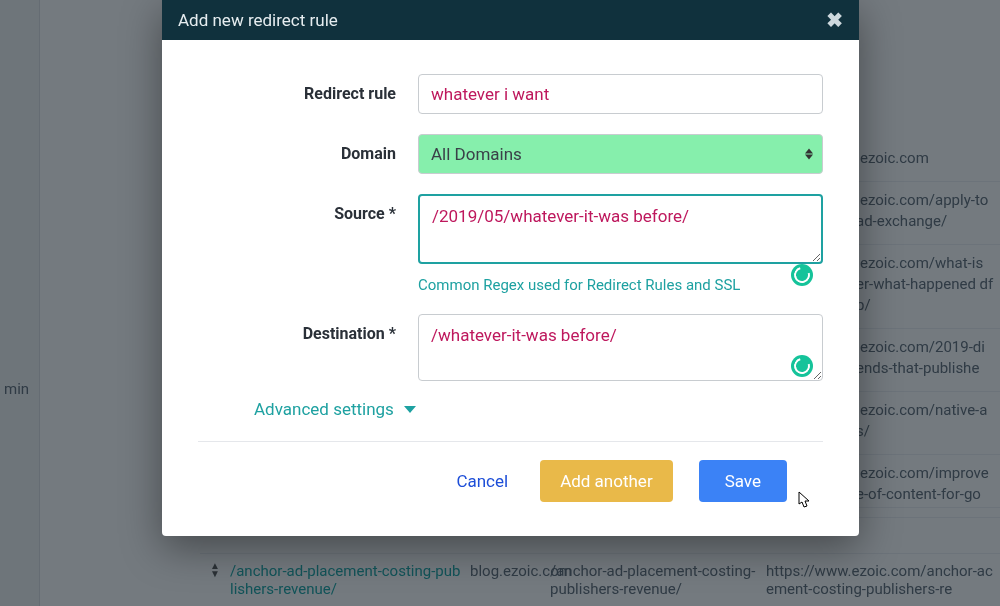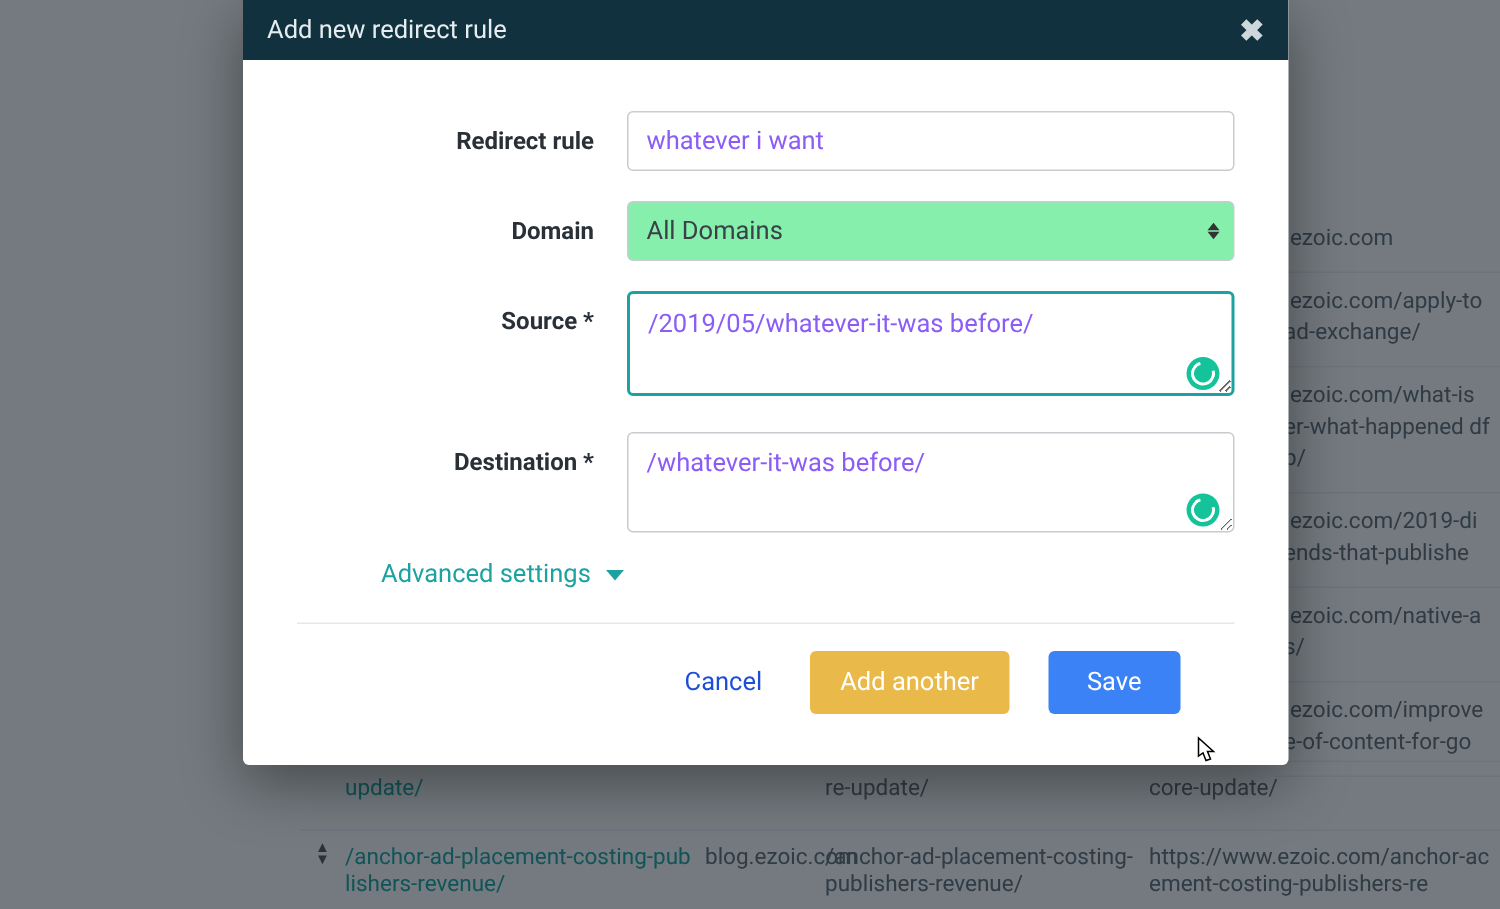--- a/index.html
+++ b/index.html
@@ -129,21 +129,21 @@
     .form-control-wrap {
       flex: 1;
       position: relative;
     }
     .form-input {
       width: 100%;
       border: 1px solid #c8ccd0;
       border-radius: 4px;
       padding: 9px 12px;
       font-size: 17px;
-      color: #8b5cf6;
+      color: #be185d;
       font-family: inherit;
       background: #fff;
     }
     .source-area {
       border: 2px solid #1ea1a1;
       border-radius: 4px;
     }
     .form-select {
       width: 100%;
       border: 1px solid #c8ccd0;
@@ -251,20 +251,23 @@
       width: 20px;
       height: 24px;
       pointer-events: none;
       z-index: 50;
     }
   </style>
 </head>
 <body>
 
 <div class="backdrop">
+  <div class="bg-sidebar">
+    <span class="label">min</span>
+  </div>
   <div class="bg-side-list">
     <div class="item"><span>.ezoic.com</span></div>
     <div class="item"><span>.ezoic.com/apply-to
 ad-exchange/</span></div>
     <div class="item"><span>.ezoic.com/what-is
 er-what-happened
 dfp/</span></div>
     <div class="item"><span>.ezoic.com/2019-di
 ends-that-publishe</span></div>
     <div class="item"><span>.ezoic.com/native-a
@@ -320,20 +323,21 @@
             <span class="down"></span>
           </div>
       </div>
     </div>
 
     <div class="form-row">
       <div class="form-label">Source *</div>
       <div class="form-control-wrap">
         <textarea class="form-input source-area" rows="2" style="">/2019/05/whatever-it-was before/</textarea>
         <div class="grammarly-badge"></div>
+        <a class="help-link">Common Regex used for Redirect Rules and SSL</a>
       </div>
     </div>
 
     <div class="form-row" style="margin-bottom:10px">
       <div class="form-label">Destination *</div>
       <div class="form-control-wrap">
         <textarea class="form-input" rows="2" style="">/whatever-it-was before/</textarea>
         <div class="grammarly-badge"></div>
       </div>
     </div>

